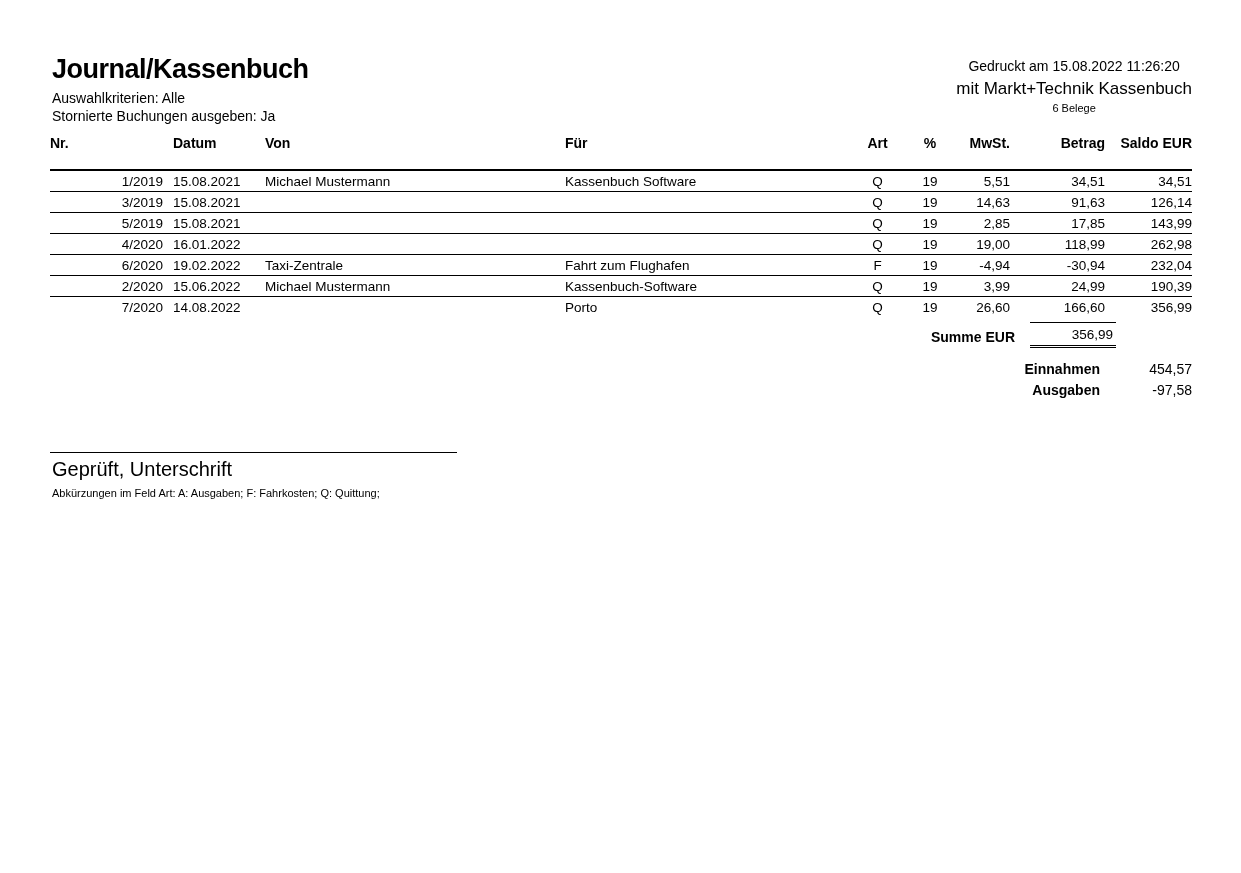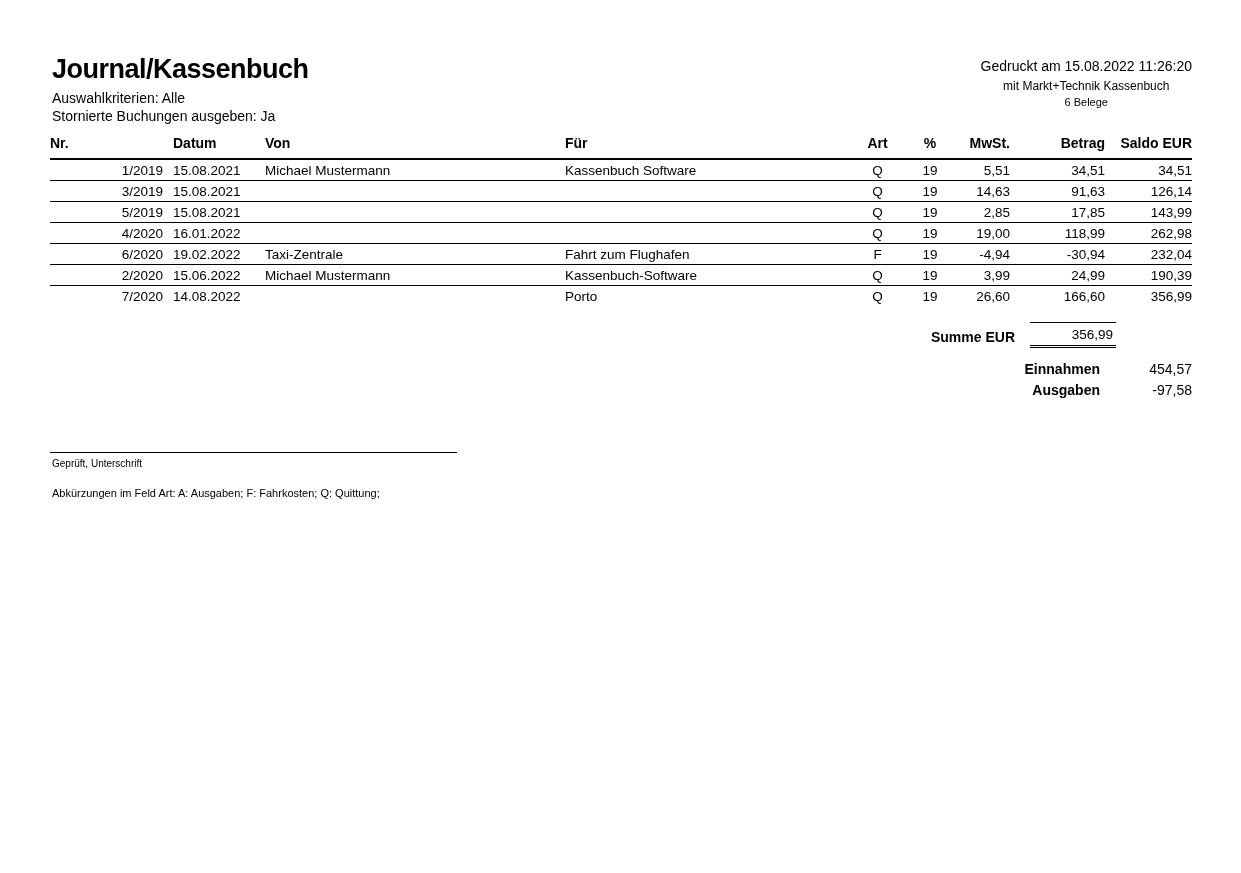--- a/index.html
+++ b/index.html
@@ -6,45 +6,45 @@
   html,body { background:#fff; }
   body { font-family:"Liberation Sans","DejaVu Sans",sans-serif; color:#000; }
   .page { position:relative; width:1241px; height:722px; background:#fff; overflow:hidden; }
 
   .title { position:absolute; left:52px; top:54px; font-size:27px; font-weight:bold; letter-spacing:-0.5px; }
   .meta1 { position:absolute; left:52px; top:90px;  font-size:14px; }
   .meta2 { position:absolute; left:52px; top:108px; font-size:14px; }
 
   .printinfo { position:absolute; right:49px; top:58px; text-align:center; }
   .printinfo .p1 { font-size:14px; }
-  .printinfo .p2 { font-size:12px; margin-top:5px; }
+  .printinfo .p2 { font-size:17px; margin-top:5px; }
   .printinfo .p3 { font-size:11px; margin-top:3px; }
 
   table.journal { position:absolute; left:50px; top:134px; width:1142px; border-collapse:collapse; table-layout:fixed; font-size:13.5px; }
-  table.journal th { font-weight:bold; border-bottom:2px solid #000; padding:2px 0 7px; line-height:15px; font-size:14px; }
+  table.journal th { font-weight:bold; border-bottom:2px solid #000; padding:2px 0 18px; line-height:15px; font-size:14px; }
   table.journal td { padding:3px 0 2px; line-height:15px; }
   table.journal tbody tr:not(:last-child) td { border-bottom:1px solid #000; }
   .al { text-align:left; }
   .ar { text-align:right; }
   .ac { text-align:center; }
   .pad { padding-left:10px !important; }
 
   .summe-label { position:absolute; top:329px; right:226px; font-size:14px; font-weight:bold; }
   .summe-value { position:absolute; top:322px; left:1030px; width:86px; text-align:right;
                  border-top:1px solid #000; border-bottom:3px double #000;
                  padding:4px 3px 3px; font-size:13.5px; }
 
   .total-row { position:absolute; right:49px; text-align:right; font-size:14px; }
   .total-row.r1 { top:361px; }
   .total-row.r2 { top:382px; }
   .t-label { font-weight:bold; display:inline-block;text-align:center; }
   .t-value { display:inline-block; width:92px; text-align:right; }
 
   .sig-line { position:absolute; left:50px; top:452px; width:407px; height:0; border-top:1px solid #000; }
-  .sig-text { position:absolute; left:52px; top:458px; font-size:10px; }
+  .sig-text { position:absolute; left:52px; top:458px; font-size:20px; }
   .abbrev   { position:absolute; left:52px; top:487px; font-size:11px; }
   .page-num { position:absolute; right:51px; top:822px; font-size:12px; }
 </style>
 </head>
 <body>
 
 <div class="page">
 
   <div class="title">Journal/Kassenbuch</div>
   <div class="meta1">Auswahlkriterien: Alle</div>

